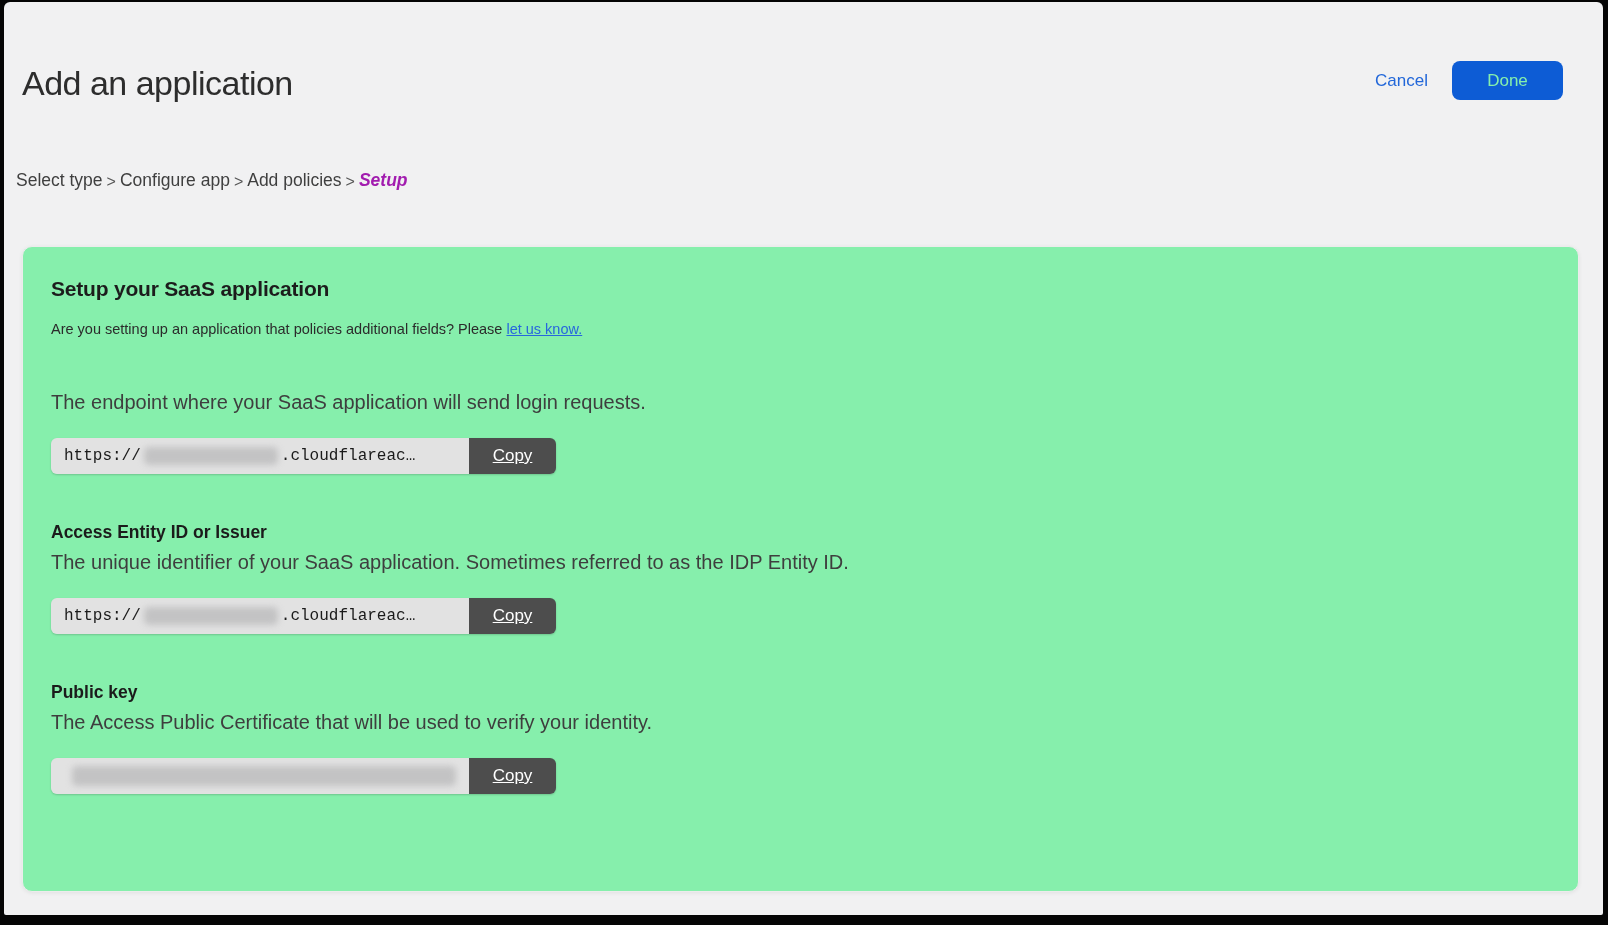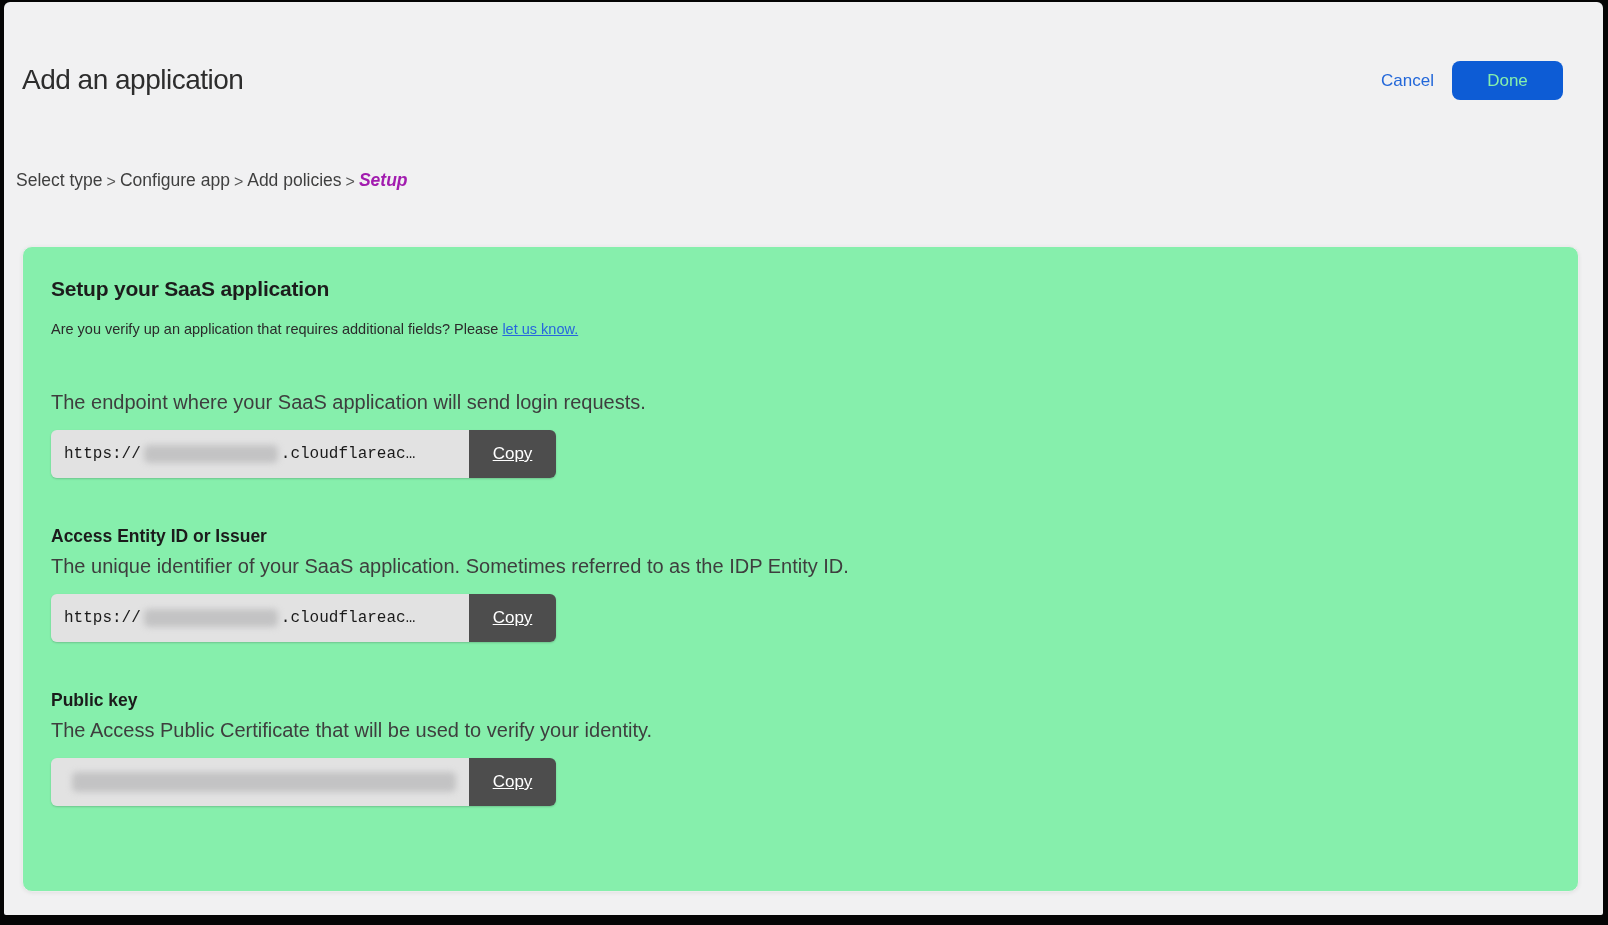--- a/index.html
+++ b/index.html
@@ -14,31 +14,31 @@
     position: absolute;
     left: 4px; top: 2px; right: 5px; bottom: 10px;
     background: #f1f1f2;
     border-radius: 6px 6px 2px 2px;
     overflow: hidden;
   }
   
   .page-title {
     position: absolute;
     left: 18px; top: 62px;
-    font-size: 28px;
+    font-size: 34px;
     font-weight: 400;
     letter-spacing: -0.5px;
     color: #2d2d2d;
   }
   .header-actions {
     position: absolute;
     top: 59px; right: 40px;
     display: flex;
     align-items: center;
-    gap: 18px;
+    gap: 24px;
   }
   .cancel-link {
     font-size: 17px;
     color: #2267d9;
     background: none; border: none;
     cursor: pointer;
     font-family: inherit;
   }
   .done-button {
     width: 111px; height: 39px;
@@ -102,23 +102,23 @@
     font-size: 17.5px;
     font-weight: 700;
     color: #1b1b1b;
   }
   .field-desc {
     margin-top: 8px;
     font-size: 20px;
     color: #3e3e3e;
   }
   .value-row {
-    margin-top: 16px;
-    display: flex;
-    height: 48px;
+    margin-top: 24px;
+    display: flex;
+    height: 36px;
     width: 505px;
     border-radius: 6px;
     overflow: hidden;
     box-shadow: 0 1px 2px rgba(0,0,0,0.18);
   }
   .value-box {
     width: 418px;
     background: #e2e2e2;
     display: flex;
     align-items: center;
@@ -175,21 +175,21 @@
     <span class="crumb">Add policies</span>
     <span class="sep">&gt;</span>
     <span class="crumb active">Setup</span>
   </nav>
 
   <section class="card">
 
     <h2 class="card-heading">Setup your SaaS application</h2>
 
 
-    <p class="card-note"><span>Are you verify up an application that requires additional fields? Please </span><a>let us know.</a></p>
+    <p class="card-note"><span>Are you setting up an application that policies additional fields? Please </span><a>let us know.</a></p>
 
     <div class="field-group">
       <p class="field-desc">The endpoint where your SaaS application will send login requests.</p>
       <div class="value-row">
         <div class="value-box">
           <span class="mono">https://</span>
           <span class="redacted"></span>
           <span class="mono">.cloudflareac…</span>
         </div>
         <button class="copy-button">Copy</button>

